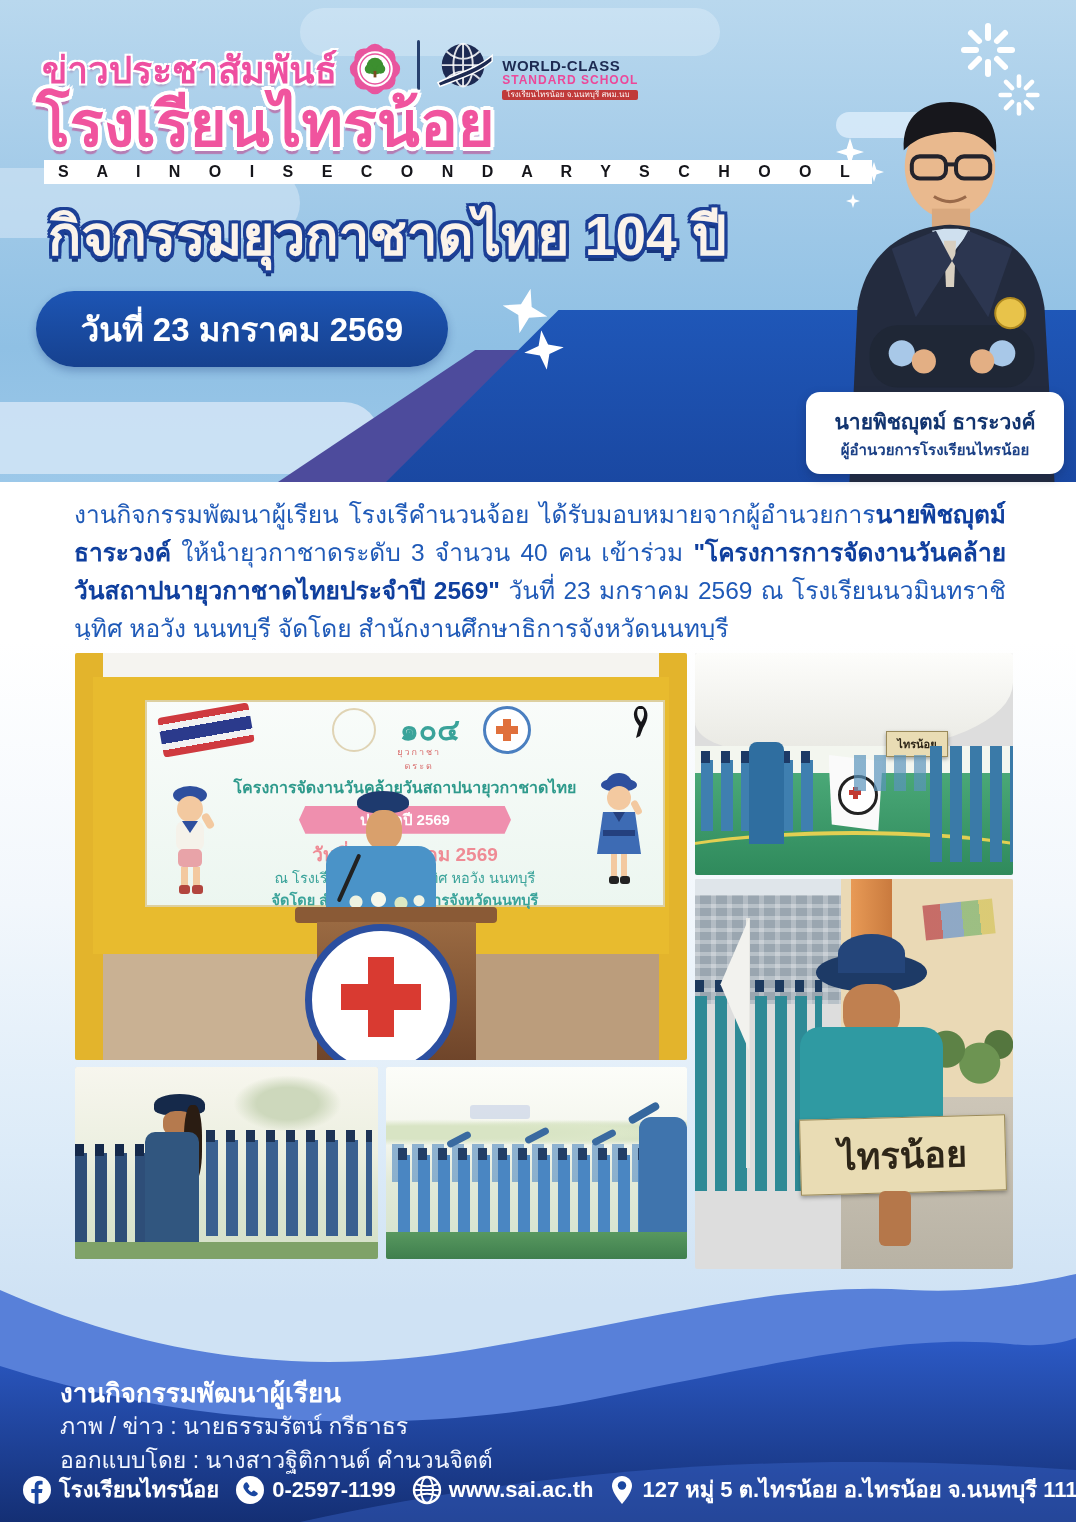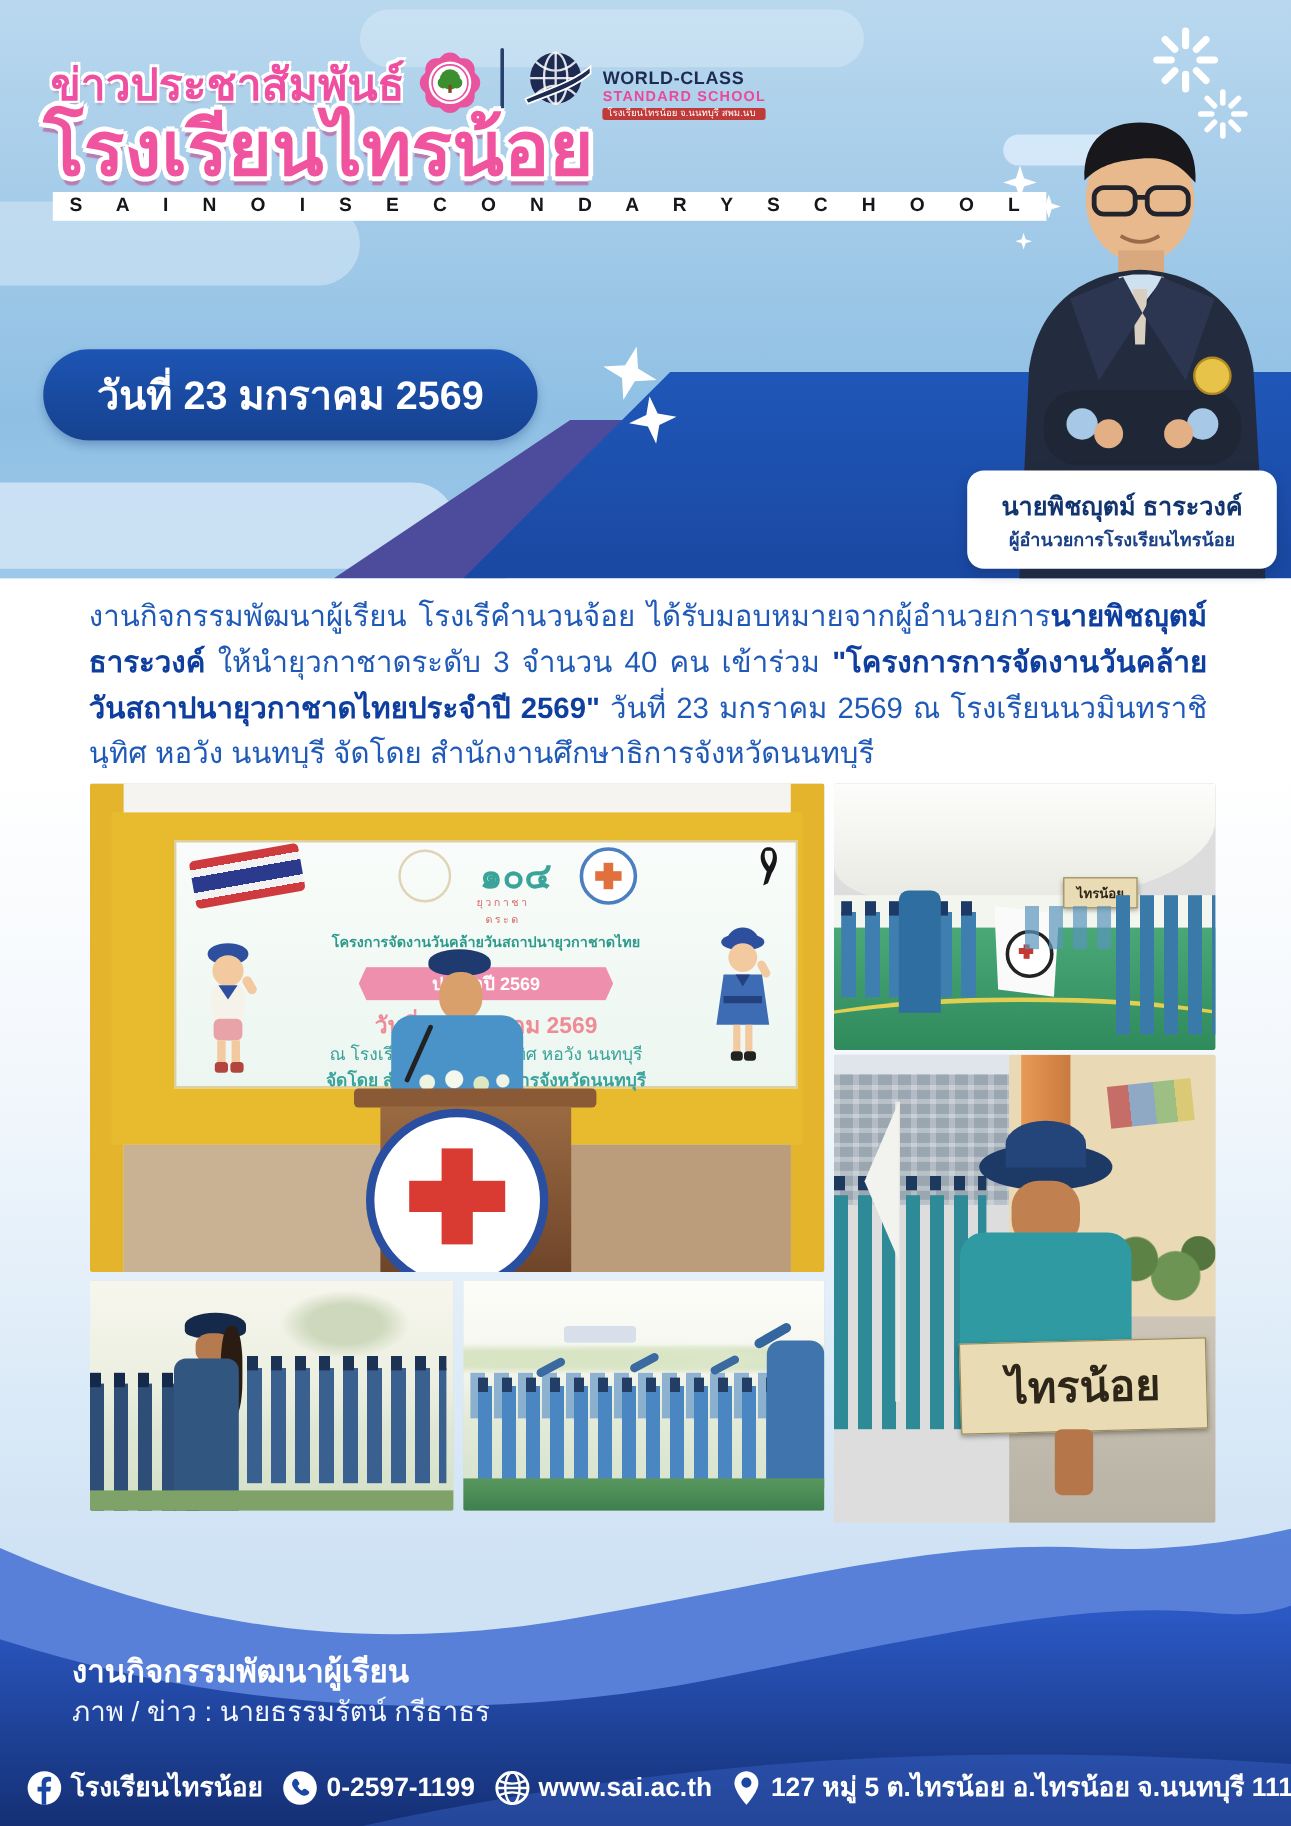--- a/index.html
+++ b/index.html
@@ -151,20 +151,21 @@
       <span class="wcss-text">
         <span class="wcss-l1">WORLD-CLASS</span>
         <span class="wcss-l2">STANDARD SCHOOL</span>
         <span class="wcss-sub">โรงเรียนไทรน้อย จ.นนทบุรี สพม.นบ</span>
       </span>
     </span>
   </div>
 
   <div class="abs school-th">โรงเรียนไทรน้อย</div>
   <div class="abs school-en">S A I N O I   S E C O N D A R Y   S C H O O L</div>
+  <div class="abs main-title">กิจกรรมยุวกาชาดไทย 104 ปี</div>
 
   <div class="abs date-pill">
     <span>วันที่ 23 มกราคม 2569</span>
   </div>
 
   <div class="abs spark diamond" style="left:502px;top:288px;width:46px;height:46px;transform:rotate(14deg);"></div>
   <div class="abs spark diamond" style="left:524px;top:330px;width:40px;height:40px;transform:rotate(-8deg);"></div>
   <div class="abs spark diamond" style="left:836px;top:138px;width:28px;height:28px;"></div>
   <div class="abs spark diamond" style="left:864px;top:162px;width:20px;height:20px;"></div>
   <div class="abs spark diamond" style="left:846px;top:194px;width:14px;height:14px;"></div>
@@ -246,21 +247,21 @@
       <div class="ph crossicon" style="left:65%;top:3%;width:42px;height:42px;">
         <span class="c1" style="width:22px;height:8px;"></span>
           <span class="c2" style="width:8px;height:22px;"></span>
       </div>
       <div class="ph" style="right:2.5%;top:3%;width:22px;height:34px;">
         <svg viewBox="0 0 22 34" width="22" height="34">
           <path d="M6,2 C2,8 4,14 9,20 L6,32 L10,30 L13,22 C18,14 19,7 15,2 C12,-1 9,-1 6,2 Z" fill="#16161a"></path>
           <path d="M8,3 C6,8 8,12 11,16 C14,12 15,7 13,3 Z" fill="#f4f7f4"></path>
         </svg>
       </div>
-      <div class="ph mb-title" style="top:36%;font-size:12px;">โครงการจัดงานวันคล้ายวันสถาปนายุวกาชาดไทย</div>
+      <div class="ph mb-title" style="top:36%;font-size:16px;">โครงการจัดงานวันคล้ายวันสถาปนายุวกาชาดไทย</div>
       <div class="ph mb-ribbon" style="top:51%;width:212px;height:28px;font-size:15px;">
         <span>ประจำปี 2569</span>
       </div>
       <div class="ph mb-pink" style="top:67%;font-size:19px;">วันที่ 23 มกราคม 2569</div>
       <div class="ph mb-teal" style="top:80%;font-size:14.5px;">ณ โรงเรียนนวมินทราชินุทิศ หอวัง นนทบุรี</div>
       <div class="ph mb-teal" style="top:90.5%;font-size:14.5px;font-weight:700;">จัดโดย สำนักงานศึกษาธิการจังหวัดนนทบุรี</div>
       <div class="ph" style="left:3%;top:38%;width:62px;height:120px;">
         <svg viewBox="0 0 62 120" width="62" height="120">
           <ellipse cx="30" cy="16" rx="17" ry="9" fill="#2e4f9e"></ellipse>
           <circle cx="30" cy="30" r="13" fill="#f3c9a0"></circle>
@@ -385,20 +386,21 @@
         </linearGradient>
       </defs>
       <path d="M0,52 C150,118 300,140 470,112 C660,80 780,44 910,52 C980,56 1040,44 1076,36 L1076,284 L0,284 Z" fill="#4a76d6" opacity=".9"></path>
       <path d="M0,128 C210,196 430,196 610,158 C790,122 906,96 1010,106 C1036,109 1060,106 1076,100 L1076,284 L0,284 Z" fill="url(#gdark)"></path>
       <path d="M300,284 C520,236 760,210 1076,232 L1076,284 Z" fill="#3a63c8" opacity=".45"></path>
     </svg>
   </div>
 
   <div class="abs f-dept">งานกิจกรรมพัฒนาผู้เรียน</div>
   <div class="abs f-credit1">ภาพ / ข่าว   : นายธรรมรัตน์ กรีธาธร</div>
+  <div class="abs f-credit2">ออกแบบโดย : นางสาวฐิติกานต์ คำนวนจิตต์</div>
 
   <div class="abs f-contact">
     <span class="f-item">
       <span style="width:30px;height:30px;display:inline-block;">
         <svg viewBox="0 0 30 30" width="30" height="30">
           <circle cx="15" cy="15" r="14" fill="#fff"></circle>
           <path d="M16.5,29 V18 h3.4 l.6-4 h-4 v-2.4 c0-1.2.5-2.1 2.2-2.1 h1.9 V5.9 C20,5.8 18.9,5.7 17.7,5.7 c-3,0-5,1.8-5,5 V14 h-3.4 v4 h3.4 v11 Z" fill="#1a47a0"></path>
         </svg>
       </span>
       <span>โรงเรียนไทรน้อย</span>

